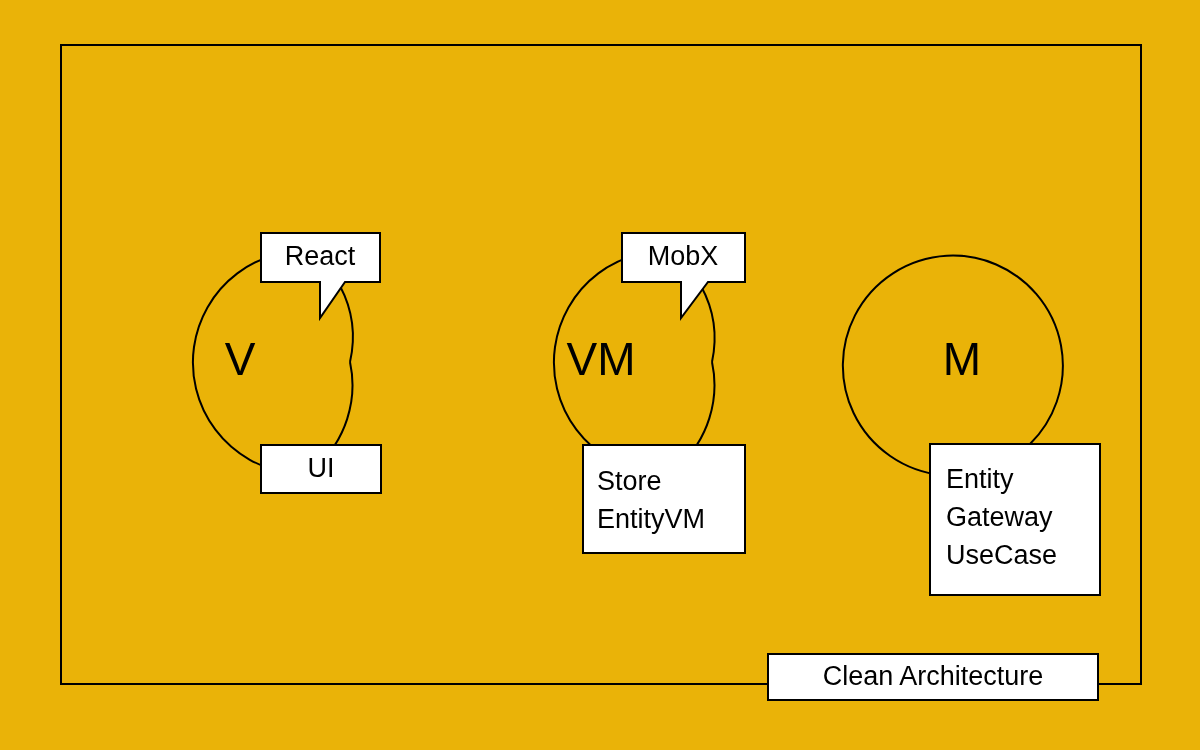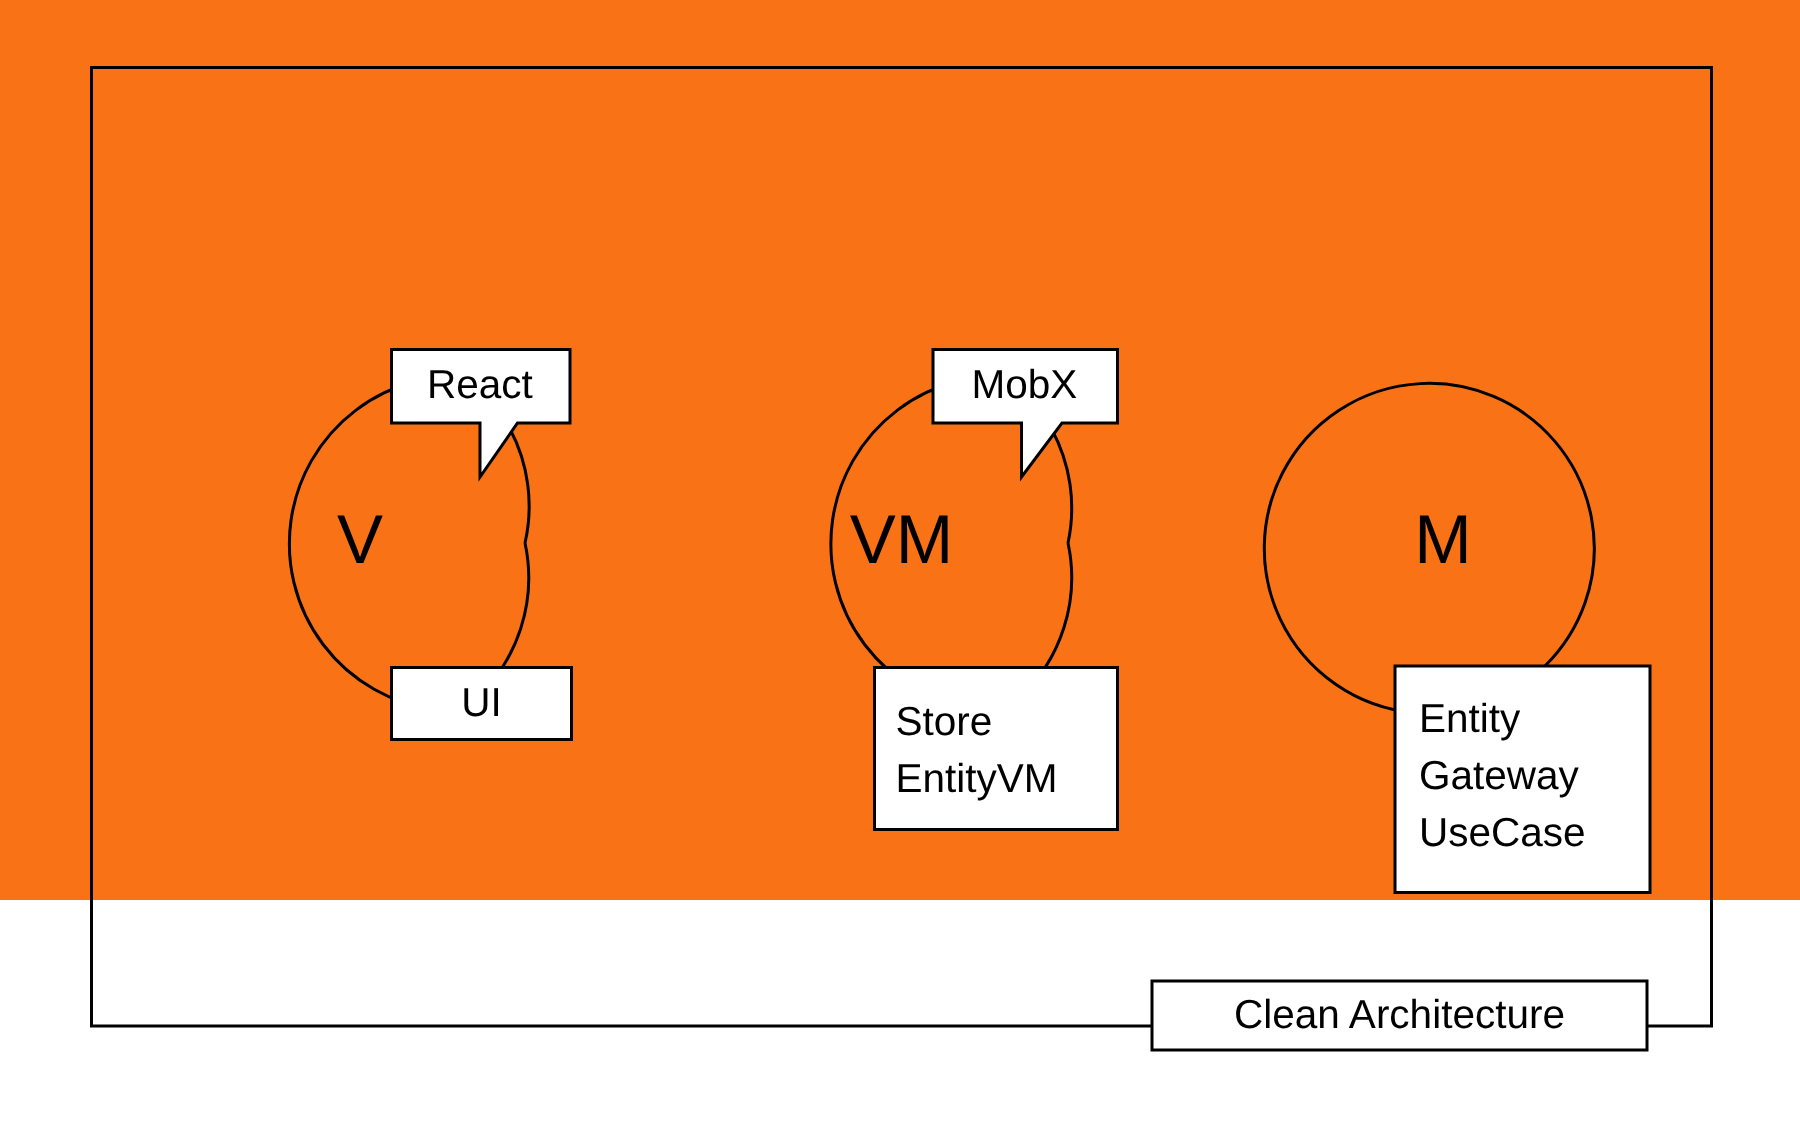--- a/index.html
+++ b/index.html
@@ -9,22 +9,22 @@
   }
   body {
     width: 1200px;
     height: 750px;
     font-family: "Liberation Sans", sans-serif;
     overflow: hidden;
   }
   #diagram-root {
     position: relative;
     width: 1200px;
-    height: 600px;
-    background: #f97316;
+    height: 750px;
+    background: #eab308;
   }
   svg#arch-svg {
     display: block;
     width: 1200px;
     height: 750px;
   }
   .stroke-shape {
     fill: #ffffff;
     stroke: #000000;
     stroke-width: 2;

